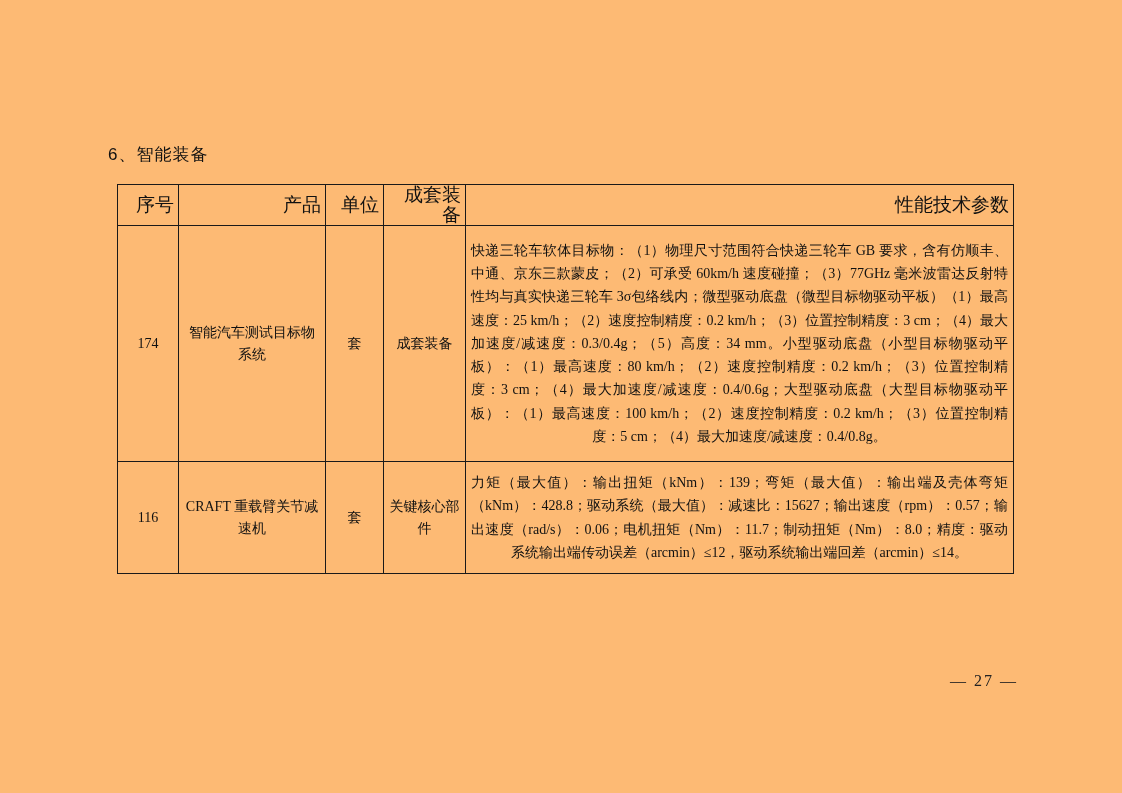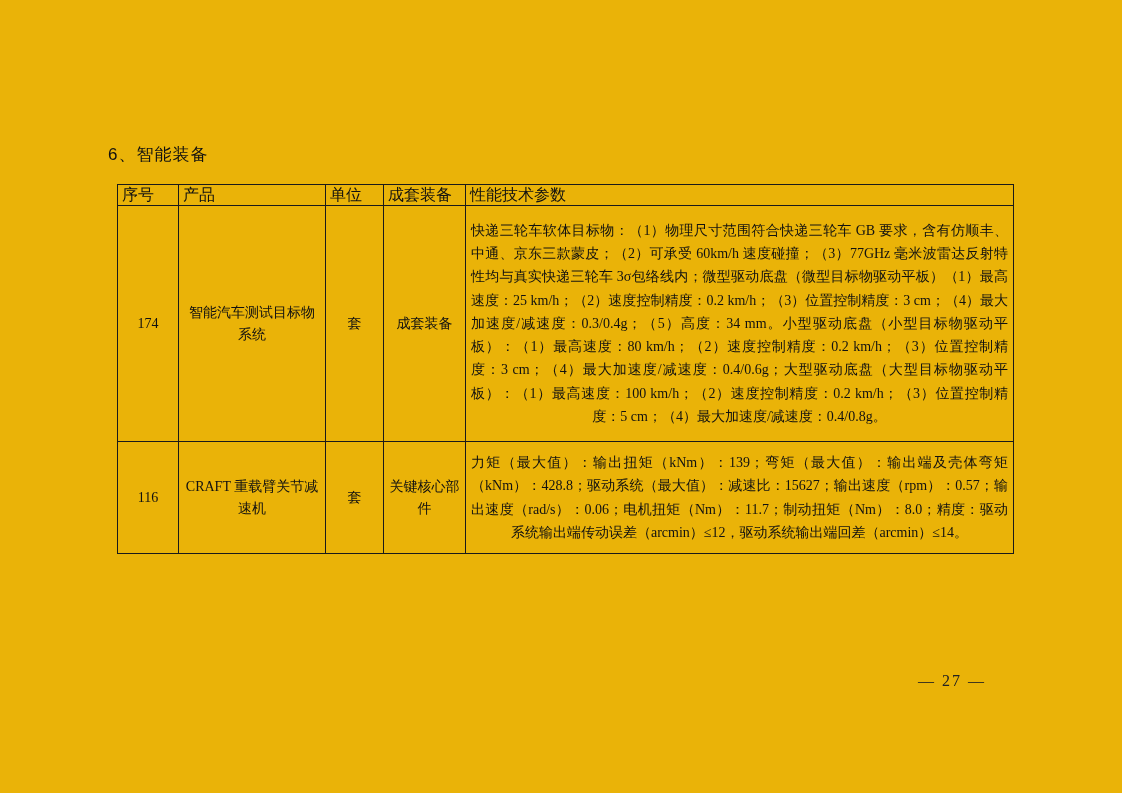--- a/index.html
+++ b/index.html
@@ -5,21 +5,21 @@
   * { box-sizing: border-box; }
   html, body { margin: 0; padding: 0; }
   body {
     width: 1122px; height: 793px;
     background: #ffffff;
     font-family: "Liberation Serif", "DejaVu Serif", serif;
     color: #1a1a1a;
     position: relative;
     overflow: hidden;
   }
-  .doc-page { position: absolute; inset: 0; background: #eab308; }
+  .doc-page { position: absolute; inset: 0; background: #fdba74; }
 
   .section-title {
     position: absolute;
     left: 108px; top: 143px;
     font-family: "Liberation Sans", "DejaVu Sans", sans-serif;
     font-size: 17px;
     letter-spacing: 1px;
     color: #111;
     white-space: nowrap;
   }
@@ -39,22 +39,22 @@
   .spec-table col.c-type { width: 82px; }
   .spec-table col.c-par  { width: 548px; }
 
   .spec-table th, .spec-table td {
     border: 1px solid #1a1a1a;
     padding: 0 4px;
     vertical-align: middle;
     font-weight: normal;
   }
   .spec-table th {
-    text-align: left;
-    font-size: 16px;
+    text-align: right;
+    font-size: 19px;
     height: 21px;
     line-height: 20px;
   }
   td.cell-center {
     text-align: center;
     line-height: 22px;
     font-size: 14px;
   }
   td.cell-params {
     text-align: justify;
@@ -63,23 +63,23 @@
     font-size: 14px;
     padding: 0 5px;
   }
   tr.row-173 { height: 46px; }
   tr.row-174 { height: 236px; }
   tr.row-175 { height: 46px; }
   tr.row-176 { height: 112px; }
 
   .page-number {
     position: absolute;
-    left: 918px; top: 672px;
+    left: 942px; top: 672px;
     width: 84px;
-    text-align: left;
+    text-align: center;
     font-size: 16px;
     color: #222;
     letter-spacing: 2px;
     white-space: nowrap;
   }
 </style>
 </head>
 <body>
 
 <div class="doc-page">

